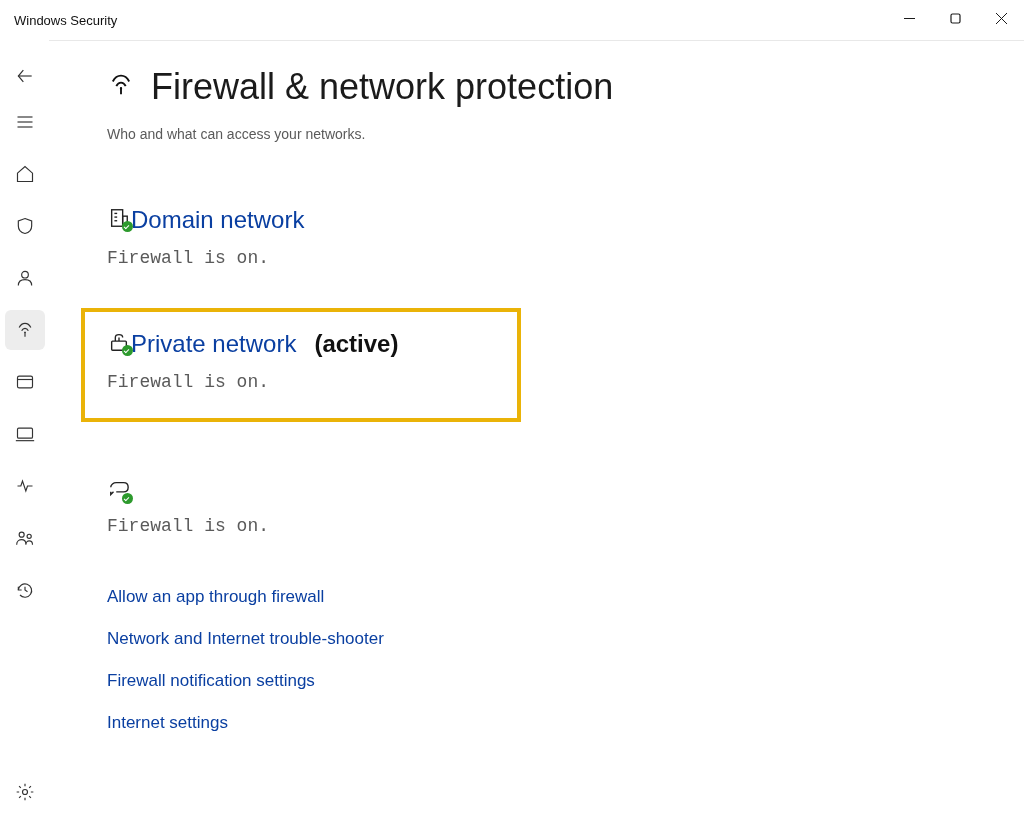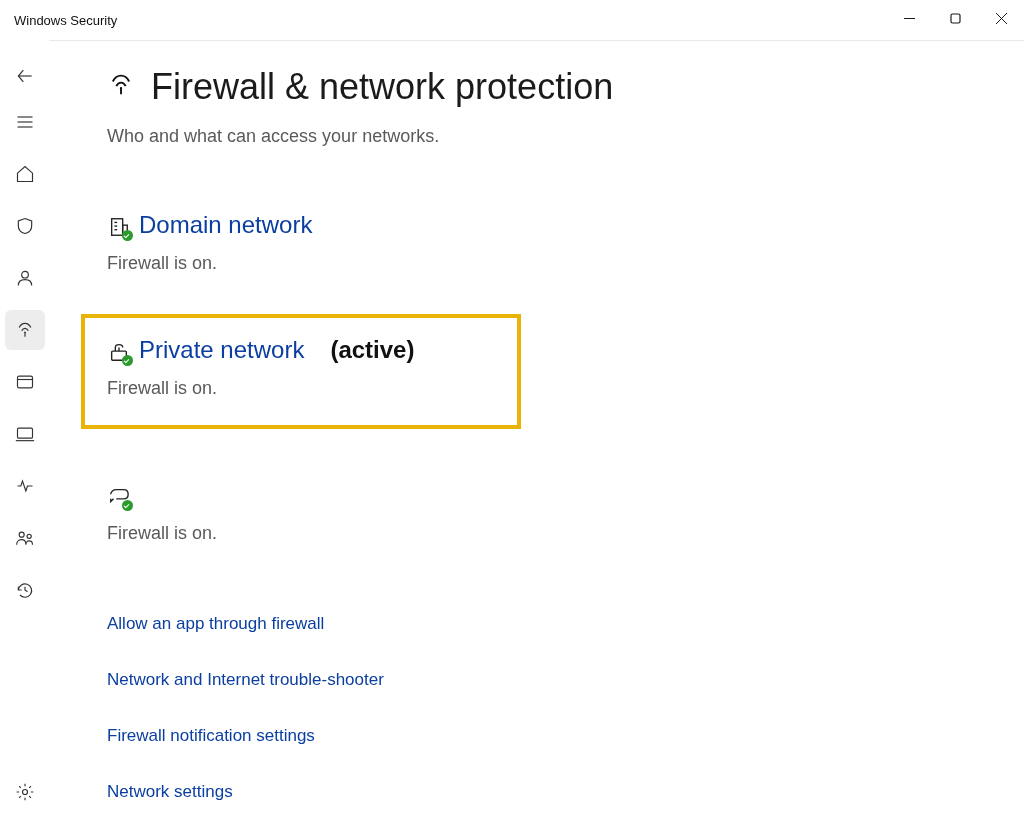--- a/index.html
+++ b/index.html
@@ -16,34 +16,34 @@
   .sidebar .spacer-flex { flex: 1; }
   .nav-item { width: 40px; height: 40px; display: flex; align-items: center; justify-content: center; border-radius: 6px; margin-bottom: 12px; position: relative; }
   .nav-item.back { margin-bottom: 6px; }
   .nav-item.active { background: #ededed; }
   .nav-item svg { width: 20px; height: 20px; stroke: #333; fill: none; stroke-width: 1.4; }
   .nav-item.settings { margin-top: auto; margin-bottom: 14px; }
   .content { flex: 1; padding: 26px 0 0 58px; position: relative; overflow: hidden; }
   .page-heading { display: flex; align-items: center; gap: 16px; }
   .page-heading .head-icon svg { width: 28px; height: 28px; stroke: #111; fill: none; stroke-width: 1.6; }
   .page-title { font-size: 36px; font-weight: 500; letter-spacing: 0; color: #1b1b1b; margin: 0; }
-  .page-subtitle { font-size: 18px; color: #5a5a5a; margin: 18px 0 0 0; }
+  .page-subtitle { font-size: 14px; color: #5a5a5a; margin: 18px 0 0 0; }
   .network-block { margin-top: 64px; }
   .network-block.tight { margin-top: 56px; }
-  .net-head { display: flex; align-items: flex-end; gap: 8px; }
+  .net-head { display: flex; align-items: flex-start; gap: 0; }
   .net-icon { width: 24px; height: 24px; display:flex; align-items:center; justify-content:center; position:relative;}
   .net-icon svg { width: 22px; height: 22px; stroke: #222; fill: none; stroke-width: 1.5; }
   .net-icon .badge { position:absolute; right:-2px; bottom:-2px; width:11px; height:11px; background:#2d9a2d; border-radius:50%; }
   .net-icon .badge::after { content:""; position:absolute; left:2px; top:4px; width:4px; height:2px; border-left:1.5px solid #fff; border-bottom:1.5px solid #fff; transform: rotate(-45deg); }
   .net-link { font-size: 24px; font-weight: 500; color: #0a3fa1; text-decoration: none; }
   .net-active { font-size: 24px; font-weight: 700; color: #111; margin-left: 18px; }
-  .net-status { font-size: 18px; color: #5a5a5a; margin: 14px 0 0 0; }
+  .net-status { font-size: 18px; color: #5a5a5a; margin: 14px 0 0 0; font-family: Liberation Mono, monospace; }
   .highlight-box { border: 4px solid #eab308; padding: 18px 22px 26px 22px; margin-left: -26px; margin-top: 40px; width: 440px; }
   .highlight-box .network-block { margin-top: 0; }
-  .links-block { margin-top: 70px; display: flex; flex-direction: column; gap: 36px; }
+  .links-block { margin-top: 51px; display: flex; flex-direction: column; gap: 22px; }
   .action-link { font-size: 17px; color: #0a3fa1; text-decoration: none; }
 </style>
 </head>
 <body>
 
 <div class="window">
 
   <div class="titlebar">
     <span>Windows Security</span>
     <div class="titlebar-spacer"></div>
@@ -208,18 +208,18 @@
             <span class="badge"></span>
           </span>
         </div>
         <p class="net-status">Firewall is on.</p>
       </div>
 
       <div class="links-block">
         <a href="#" class="action-link">Allow an app through firewall</a>
         <a href="#" class="action-link">Network and Internet trouble-shooter</a>
         <a href="#" class="action-link">Firewall notification settings</a>
-        <a href="#" class="action-link">Network settings</a>
+        <a href="#" class="action-link">Internet settings</a>
       </div>
 
     </div>
   </div>
 </div>
 
 </body></html>

